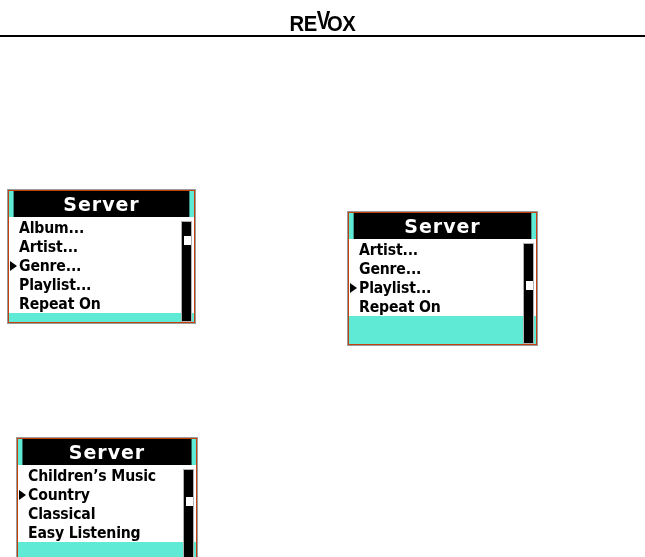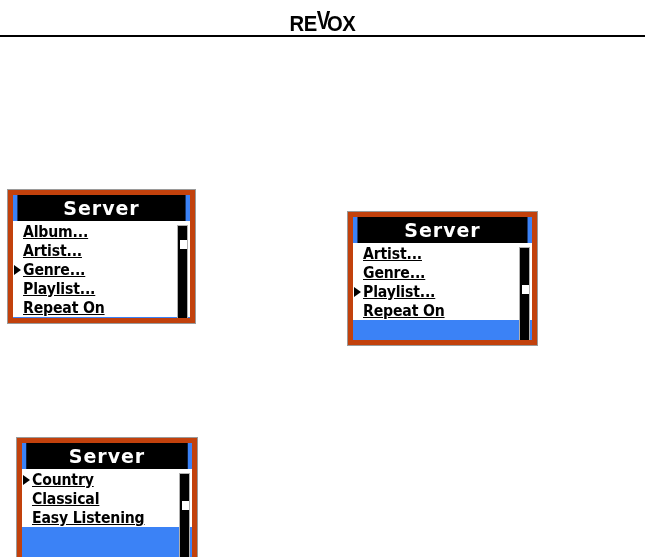--- a/index.html
+++ b/index.html
@@ -57,22 +57,22 @@
     top: 23px;
     width: 645px;
     height: 1.5px;
     background: #000000;
   }
 
   
   .lcd {
     position: absolute;
     box-sizing: border-box;
-    background: #3b82f6;
-    border: 5px solid #c2410c;
+    background: #5eead4;
+    border: 1px solid #c2410c;
     outline: 1px solid #9a9a9a;
     overflow: hidden;
   }
   .lcd-title {
     height: 26px;
     background: #000000;
     color: #ffffff;
     text-align: center;
     font-weight: bold;
     font-size: 20px;
@@ -85,21 +85,20 @@
     position: relative;
     background: #ffffff;
     padding-top: 1px;
   }
   .lcd-row {
     position: relative;
     height: 19px;
     line-height: 19px;
     white-space: nowrap;
     overflow: hidden;
-    text-decoration: underline;
   }
   .lcd-row .row-arrow {
     position: absolute;
     left: 1px;
     top: 5px;
     width: 0;
     height: 0;
     border-left: 7px solid #000000;
     border-top: 5px solid transparent;
     border-bottom: 5px solid transparent;
@@ -197,20 +196,23 @@
     <div class="lcd-scroll-thumb" id="thumb-2" style="top: 37px;"></div>
   </div>
 </div>
 
 <div class="lcd" id="lcd-3" style="left:17px; top:438px; width:180px; height:133px;">
 
   <div class="lcd-title">Server</div>
 
   <div class="lcd-body">
     <div class="lcd-row">
+      <span class="row-label">Children’s Music</span>
+    </div>
+    <div class="lcd-row">
       <span class="row-arrow"></span>
       <span class="row-label">Country</span>
     </div>
     <div class="lcd-row">
       <span class="row-label">Classical</span>
     </div>
     <div class="lcd-row">
       <span class="row-label">Easy Listening</span>
     </div>
   </div>

